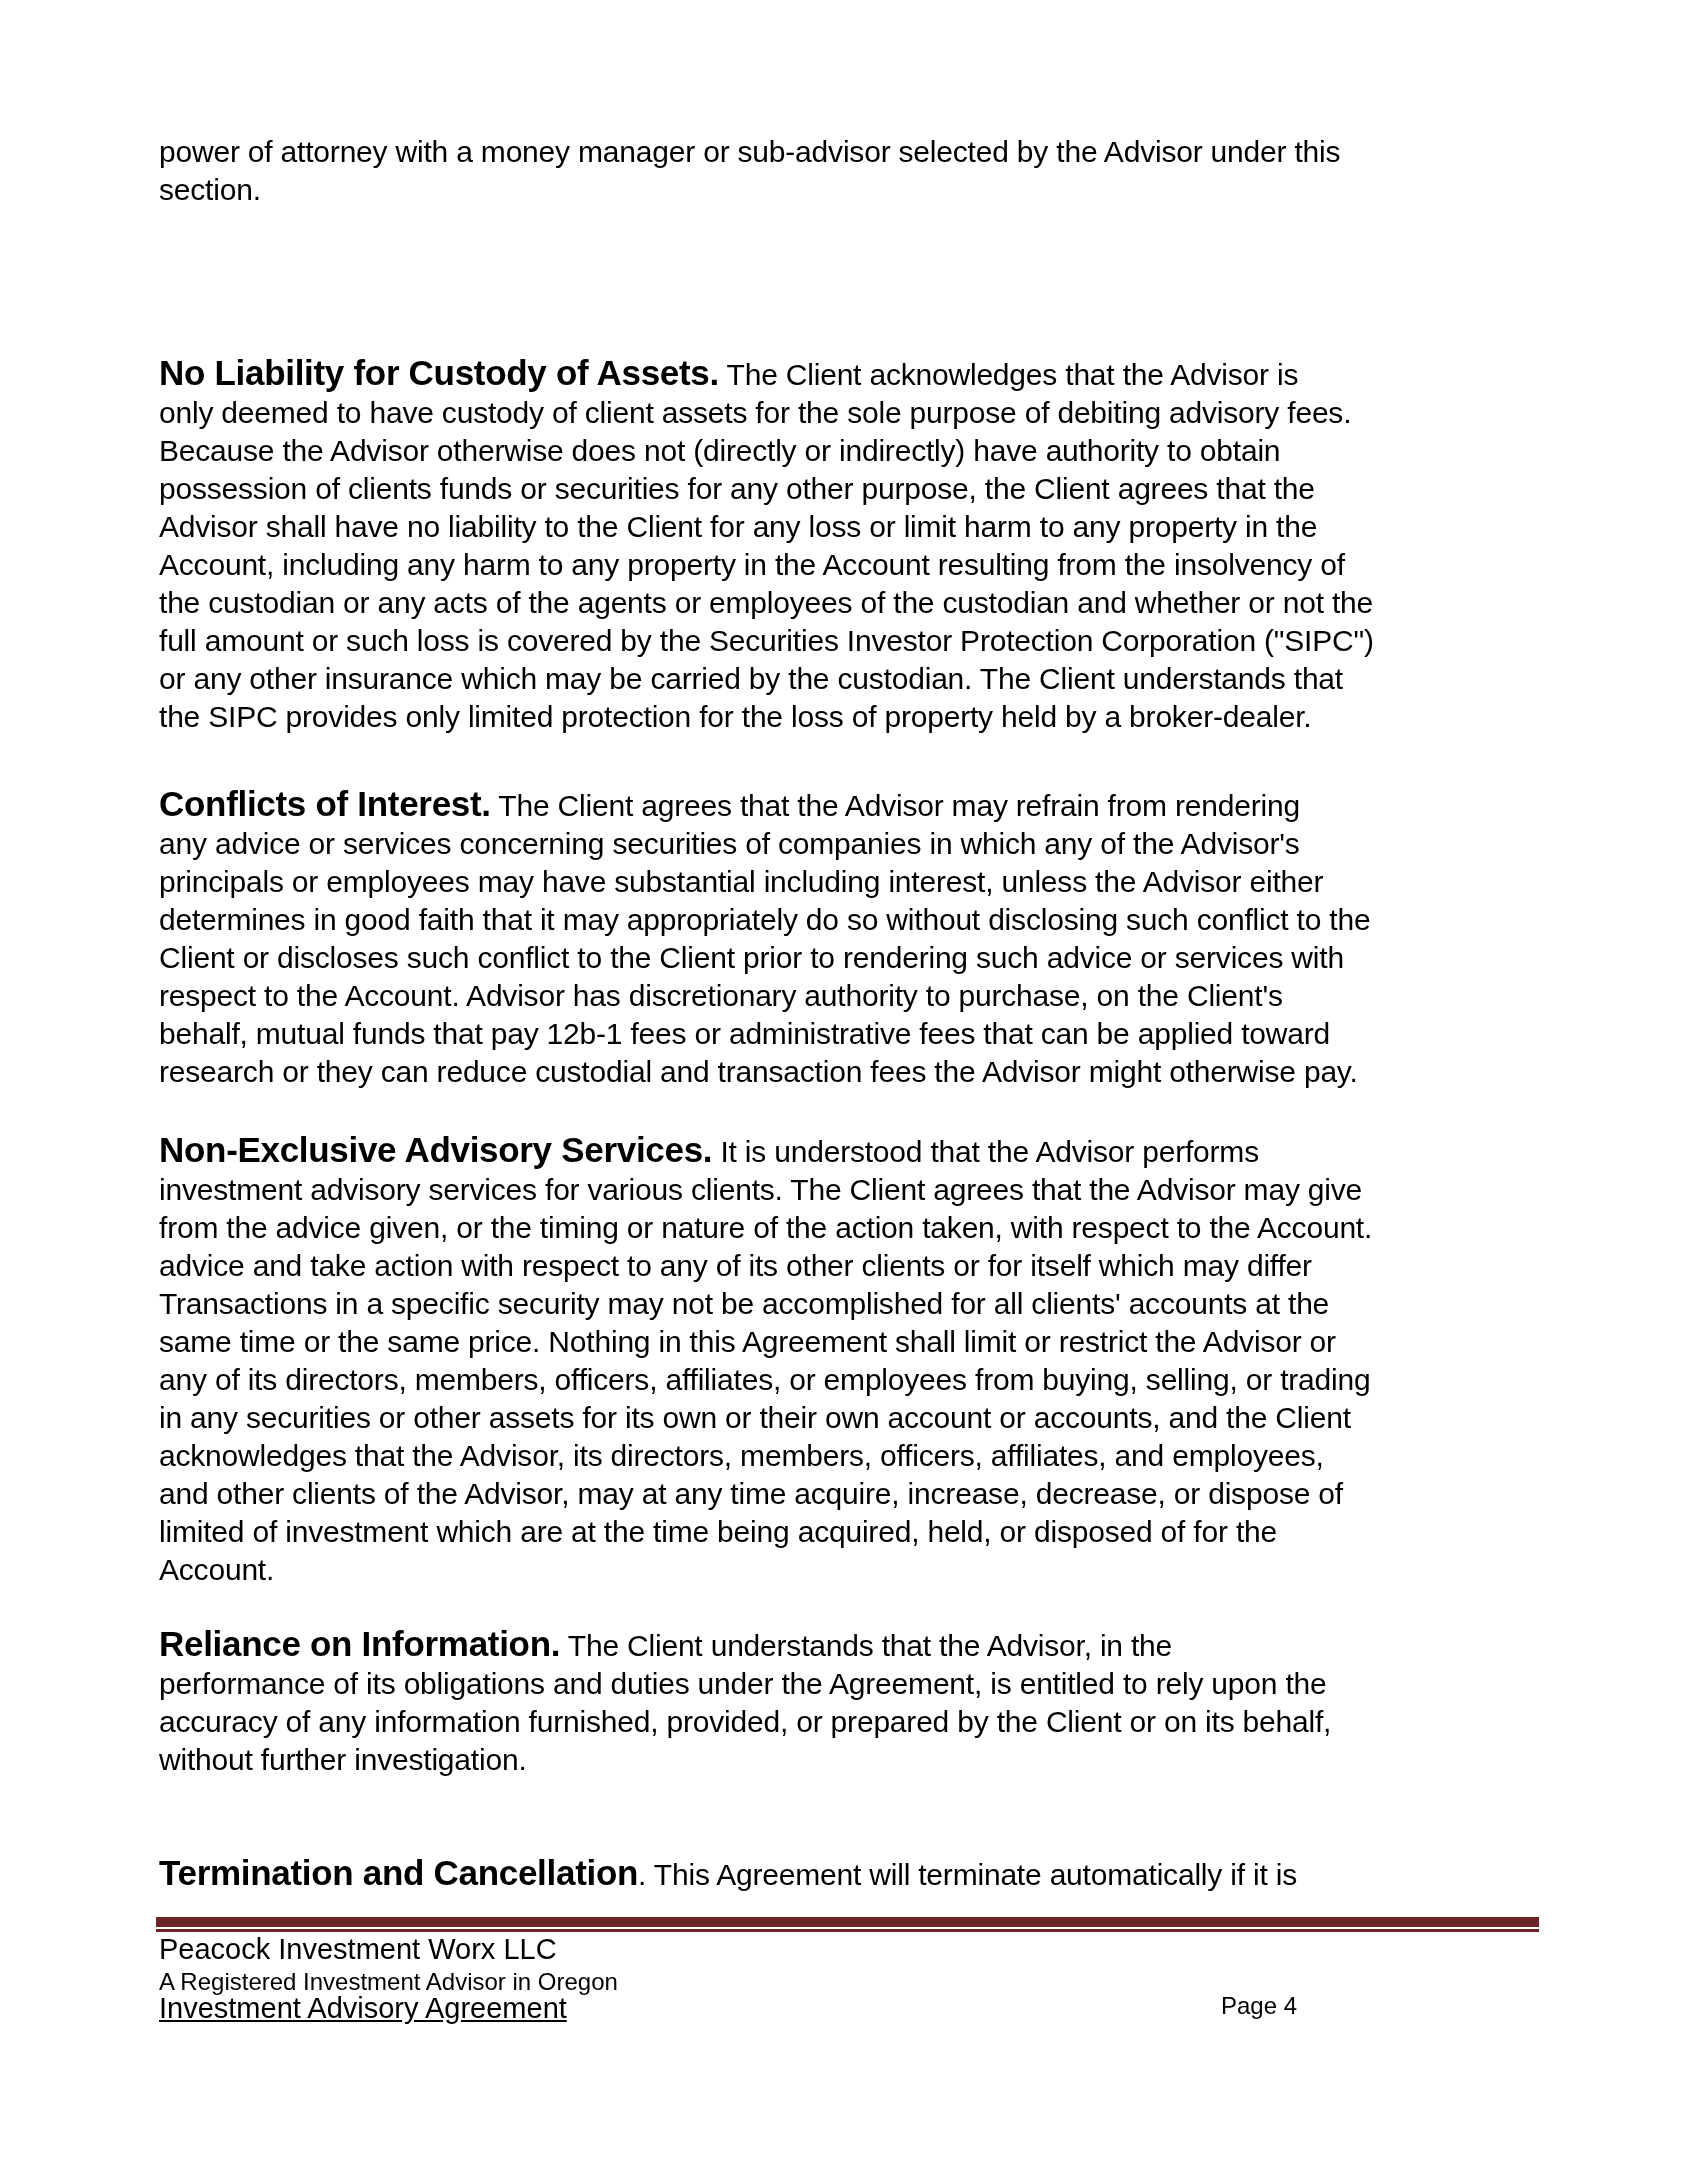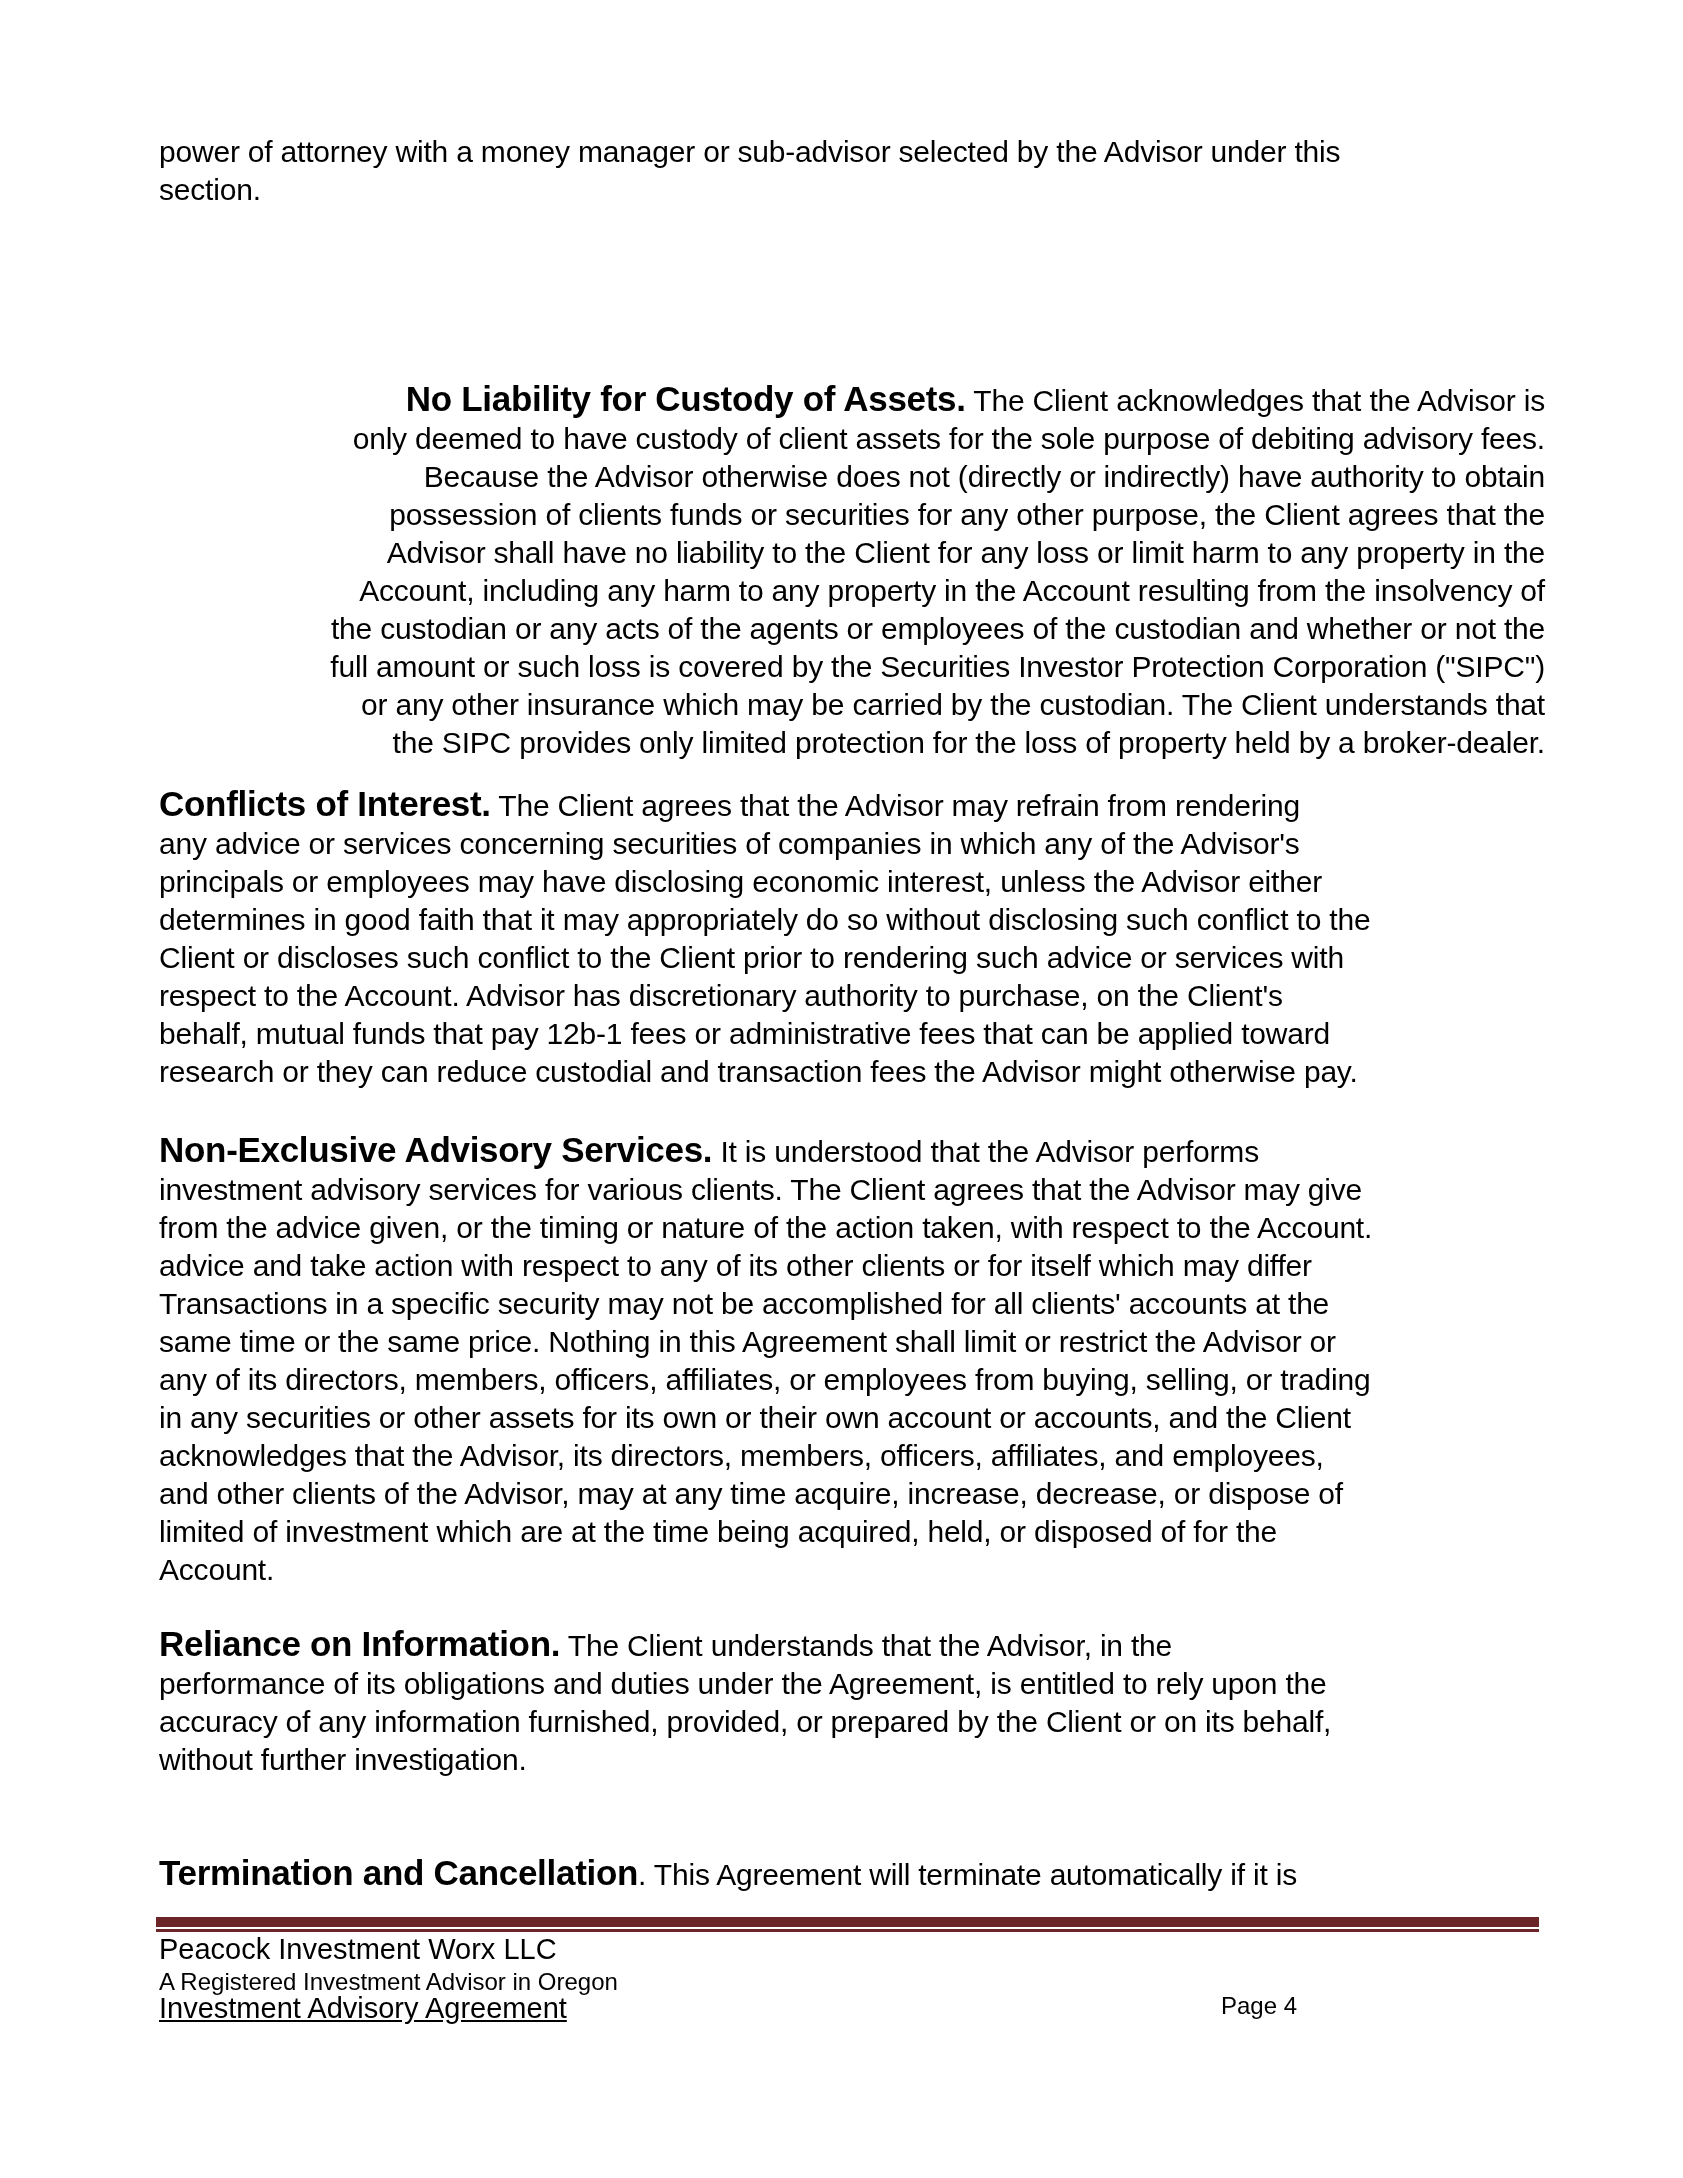--- a/index.html
+++ b/index.html
@@ -4,21 +4,21 @@
 <style>
   html, body { margin: 0; padding: 0; background: #ffffff; }
   body { width: 1683px; height: 2178px; position: relative; overflow: hidden;
          font-family: "Liberation Sans", sans-serif; color: #000; }
   .page { position: absolute; left: 0; top: 0; width: 1440px; height: 2178px; }
   .para { position: absolute; left: 159px; width: 1386px; font-size: 30px; line-height: 38px;
           letter-spacing: -0.2px; margin: 0; }
   .para .h { font-weight: bold; font-size: 35px; letter-spacing: -0.3px; }
   .para .line { display: block; white-space: nowrap; }
   #p0 { top: 133px; }
-  #p1 { top: 380px; text-align: right; }
+  #p1 { top: 354px; }
   #p2 { top: 785px; }
   #p3 { top: 1131px; }
   #p4 { top: 1625px; }
   #p5 { top: 1854px; }
   .rule-thick { position: absolute; left: 156px; width: 1383px; top: 1917px; height: 10px; background: #6b2428; }
   .rule-thin  { position: absolute; left: 156px; width: 1383px; top: 1929px; height: 3px; background: #6b2428; }
   .footer-line { position: absolute; left: 159px; white-space: nowrap; }
   #f-company { top: 1933px; font-size: 29px; }
   #f-tagline { top: 1968px; font-size: 24px; text-align: center; }
   #f-doc { top: 1992px; font-size: 29px; text-decoration: underline; }
@@ -43,21 +43,21 @@
     <span class="line">Account, including any harm to any property in the Account resulting from the insolvency of</span>
     <span class="line">the custodian or any acts of the agents or employees of the custodian and whether or not the</span>
     <span class="line">full amount or such loss is covered by the Securities Investor Protection Corporation ("SIPC")</span>
     <span class="line">or any other insurance which may be carried by the custodian. The Client understands that</span>
     <span class="line">the SIPC provides only limited protection for the loss of property held by a broker-dealer.</span>
   </p>
 
   <p class="para" id="p2">
     <span class="line"><span class="h">Conflicts of Interest.</span><span> The Client agrees that the Advisor may refrain from rendering</span></span>
     <span class="line">any advice or services concerning securities of companies in which any of the Advisor's</span>
-    <span class="line">principals or employees may have disclosing economic interest, unless the Advisor either</span>
+    <span class="line">principals or employees may have substantial including interest, unless the Advisor either</span>
     <span class="line">determines in good faith that it may appropriately do so without disclosing such conflict to the</span>
     <span class="line">Client or discloses such conflict to the Client prior to rendering such advice or services with</span>
     <span class="line">respect to the Account. Advisor has discretionary authority to purchase, on the Client's</span>
     <span class="line">behalf, mutual funds that pay 12b-1 fees or administrative fees that can be applied toward</span>
     <span class="line">research or they can reduce custodial and transaction fees the Advisor might otherwise pay.</span>
   </p>
 
   <p class="para" id="p3">
     <span class="line"><span class="h">Non-Exclusive Advisory Services.</span><span> It is understood that the Advisor performs</span></span>
     <span class="line">investment advisory services for various clients. The Client agrees that the Advisor may give</span>

